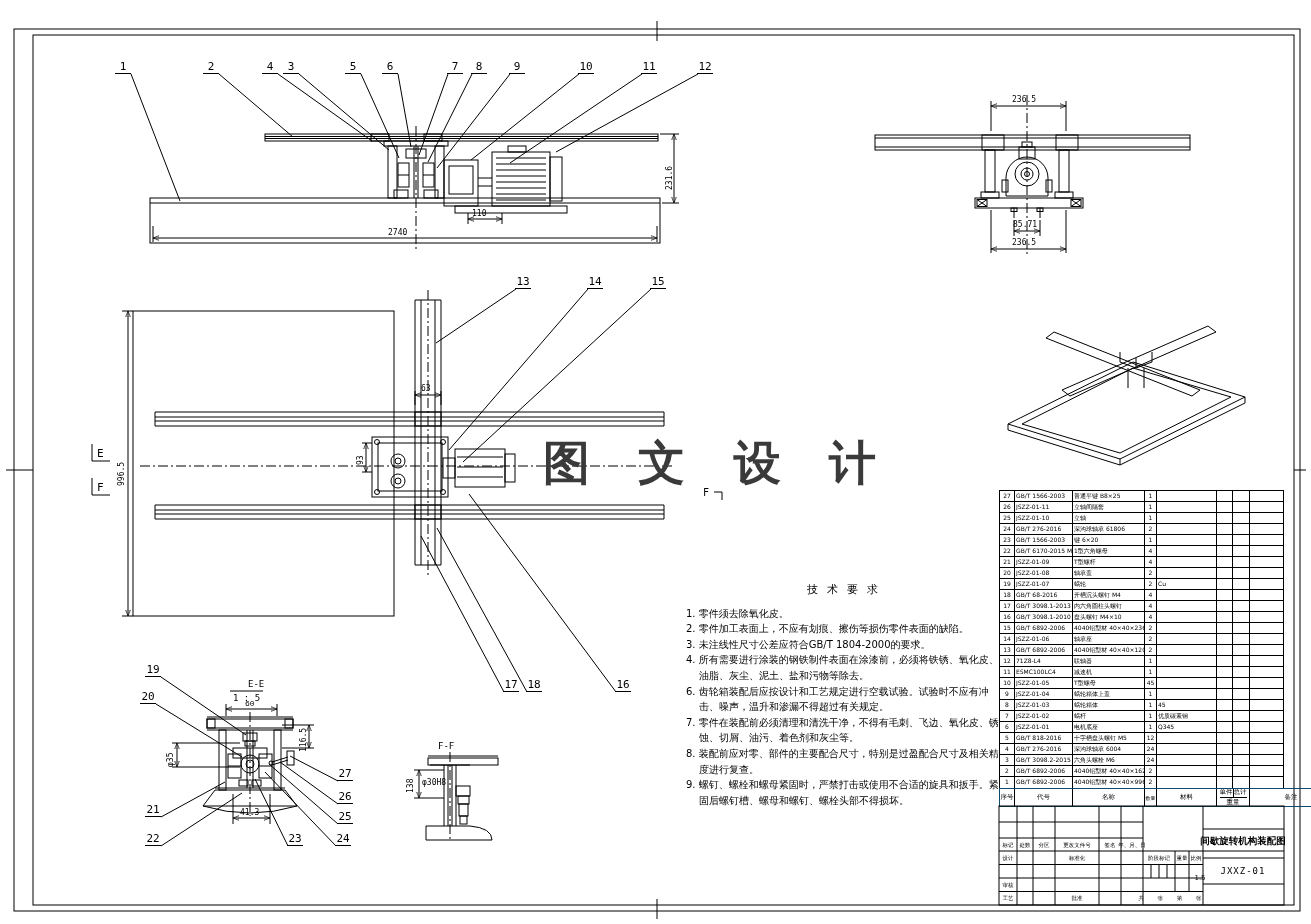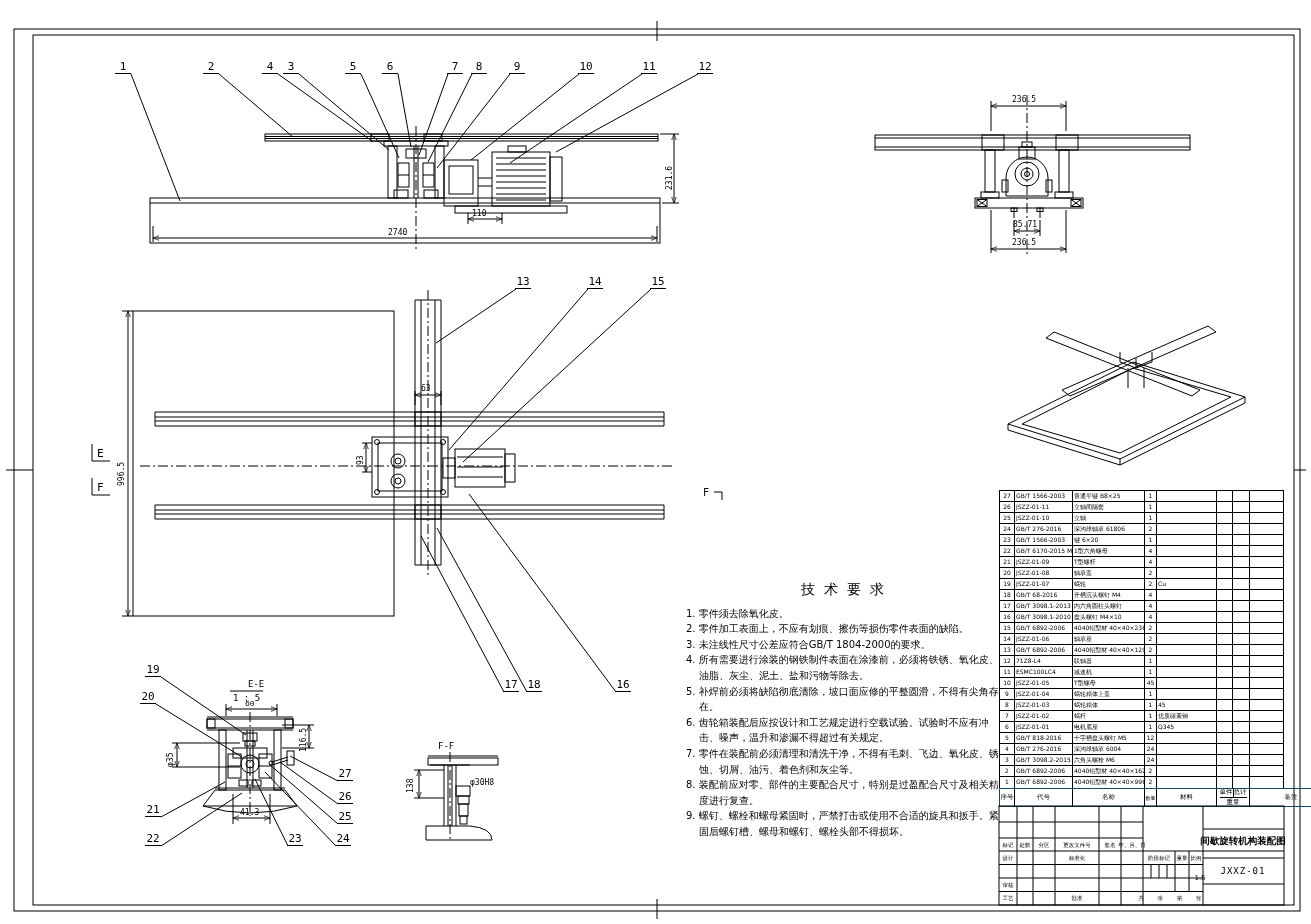--- a/index.html
+++ b/index.html
@@ -11,21 +11,21 @@
   .txt{position:absolute;white-space:nowrap;color:#000;}
   .dim{font-family:"DejaVu Sans Mono",monospace;font-size:8px;line-height:8px;}
   .rot{transform:rotate(-90deg);transform-origin:left top;}
   .co{position:absolute;font-family:"DejaVu Sans Mono",monospace;font-size:11px;
       line-height:12px;border-bottom:1px solid #000;min-width:16px;text-align:center;}
   .seclbl{font-family:"DejaVu Sans Mono",monospace;font-size:9px;line-height:9px;}
   .watermark{position:absolute;left:543px;top:432px;font-family:"DejaVu Serif",serif;
       font-weight:600;font-size:47px;letter-spacing:16px;color:#3a3a3a;}
   
   .tech{position:absolute;left:686px;top:582px;width:322px;font-size:10px;line-height:15.6px;}
-  .tech .tech-title{text-align:center;font-size:14px;letter-spacing:9px;margin:0 0 8px 0;font-weight:500;}
+  .tech .tech-title{text-align:center;font-size:11px;letter-spacing:9px;margin:0 0 8px 0;font-weight:500;}
   .tech .ti{padding-left:13px;text-indent:-13px;}
   
   .bom{position:absolute;left:999px;top:490px;width:285px;height:299px;border:1px solid #000;
        box-sizing:border-box;display:grid;font-size:6px;
        grid-template-columns:15px 58px 72px 12px 60px 16px 17px 1fr;grid-auto-rows:11px;}
   .bom .bc{border-right:1px solid #000;border-bottom:1px solid #000;overflow:hidden;
        white-space:nowrap;line-height:10px;padding:0 1px;box-sizing:border-box;}
   .bom .bc:nth-child(8n){border-right:none;}
   .bom .bc:nth-last-child(-n+8){border-bottom:none;}
   .bom .bc.c-no,.bom .bc.c-qty{text-align:center;}
@@ -331,52 +331,52 @@
         <line x1="161" y1="817" x2="225" y2="782"></line>
         <line x1="161" y1="846" x2="242" y2="793"></line>
         <line x1="288" y1="846" x2="255" y2="779"></line>
         <line x1="336" y1="846" x2="265" y2="772"></line>
         <line x1="338" y1="824" x2="269" y2="764"></line>
         <line x1="338" y1="804" x2="280" y2="762"></line>
         <line x1="338" y1="781" x2="290" y2="756"></line>
       </g>
   </svg>
 
+  <div class="watermark">图 文 设 计</div>
 
   <div class="txt dim" style="left:388px;top:229px;">2740</div>
   <div class="txt dim rot" style="left:666px;top:190px;">231.6</div>
   <div class="txt dim" style="left:472px;top:210px;">110</div>
   <div class="txt dim" style="left:1012px;top:96px;">236.5</div>
   <div class="txt dim" style="left:1013px;top:221px;">85.71</div>
   <div class="txt dim" style="left:1012px;top:239px;">236.5</div>
   <div class="txt dim rot" style="left:118px;top:486px;">996.5</div>
   <div class="txt dim" style="left:421px;top:385px;">63</div>
   <div class="txt dim rot" style="left:357px;top:465px;">93</div>
   <div class="txt dim" style="left:245px;top:700px;font-family:Liberation Mono, monospace;">60</div>
   <div class="txt dim" style="left:240px;top:809px;">41.3</div>
   <div class="txt dim rot" style="left:167px;top:767px;">φ35</div>
   <div class="txt dim rot" style="left:300px;top:752px;">116.5</div>
   <div class="txt dim rot" style="left:407px;top:793px;">138</div>
-  <div class="txt dim" style="left:422px;top:779px;margin-left:48px;">φ30H8</div>
+  <div class="txt dim" style="left:422px;top:779px;">φ30H8</div>
 
   <div class="txt seclbl" style="left:248px;top:680px;">E-E</div>
   <div class="txt seclbl" style="left:233px;top:694px;">1 : 5</div>
   <div class="txt seclbl" style="left:438px;top:742px;">F-F</div>
   <div class="txt seclbl" style="left:97px;top:449px;font-size:11px;">E</div>
   <div class="txt seclbl" style="left:97px;top:483px;font-size:11px;">F</div>
   <div class="txt seclbl" style="left:703px;top:488px;font-size:10px;">F</div>
 
   <div class="tech">
     <div class="tech-title">技术要求</div>
     <div id="tech-items">
         <div class="ti">1. 零件须去除氧化皮。</div>
         <div class="ti">2. 零件加工表面上，不应有划痕、擦伤等损伤零件表面的缺陷。</div>
         <div class="ti">3. 未注线性尺寸公差应符合GB/T 1804-2000的要求。</div>
         <div class="ti">4. 所有需要进行涂装的钢铁制件表面在涂漆前，必须将铁锈、氧化皮、油脂、灰尘、泥土、盐和污物等除去。</div>
-        <div class="ti">5. 补焊前必须将缺陷彻底清除，坡口面应修的平整圆滑，不得有尖角存在。</div>
         <div class="ti">6. 齿轮箱装配后应按设计和工艺规定进行空载试验。试验时不应有冲击、噪声，温升和渗漏不得超过有关规定。</div>
         <div class="ti">7. 零件在装配前必须清理和清洗干净，不得有毛刺、飞边、氧化皮、锈蚀、切屑、油污、着色剂和灰尘等。</div>
         <div class="ti">8. 装配前应对零、部件的主要配合尺寸，特别是过盈配合尺寸及相关精度进行复查。</div>
         <div class="ti">9. 螺钉、螺栓和螺母紧固时，严禁打击或使用不合适的旋具和扳手。紧固后螺钉槽、螺母和螺钉、螺栓头部不得损坏。</div>
       </div>
   </div>
 
   <div class="bom" id="bom-grid">
       <div class="bc c-no">27</div>
       <div class="bc c-code">GB/T 1566-2003</div>

